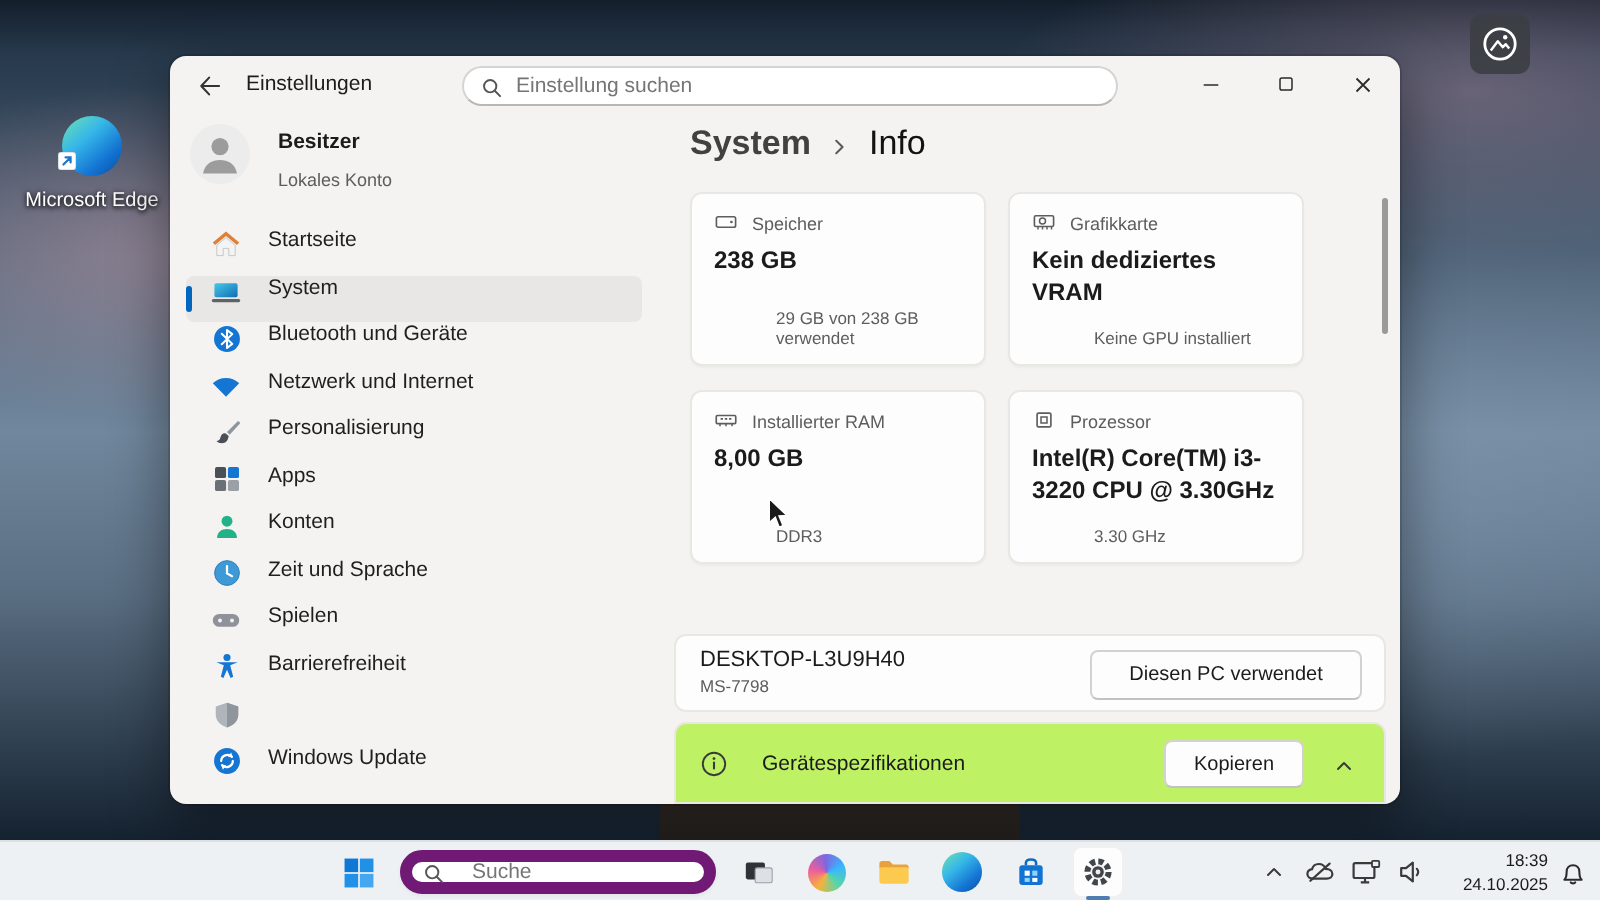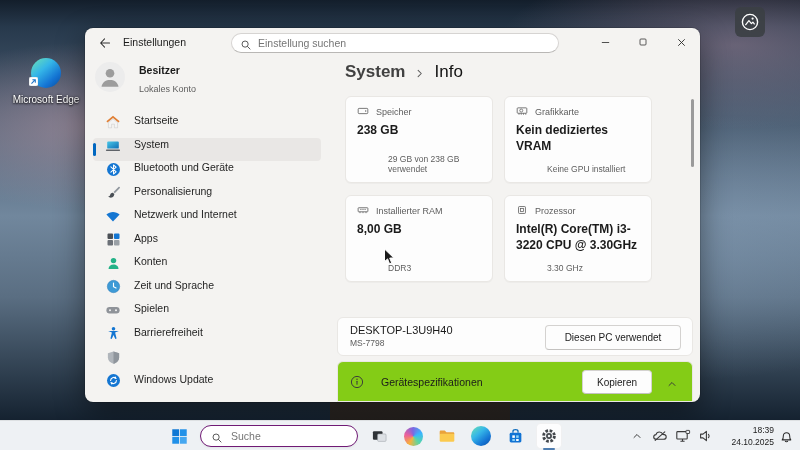--- a/index.html
+++ b/index.html
@@ -72,34 +72,34 @@
   .devcard { position:absolute; left:252px; top:289px; width:356px; height:39px;
     background:#fdfdfd; border:1px solid #e9e7e4; border-radius:6px; padding:6px 12px; }
   .dev-name { font-size:11px; color:#1b1b1b; }
   .dev-model { font-size:8.5px; color:#5d5d5d; margin-top:2px; }
   .btn { position:absolute; background:#fdfdfd; border:1px solid #d4d2d0; border-bottom-color:#c4c2c0;
     border-radius:4px; font-size:10px; color:#1b1b1b; display:flex; align-items:center; justify-content:center;
     font-family:inherit; }
   .rename-btn { right:11px; top:7px; width:136px; height:25px; }
 
   .specscard { position:absolute; left:252px; top:333px; width:356px; height:41px;
-    background:#84cc16; border:1px solid #e9e7e4; border-radius:6px 6px 0 0; padding:0 12px; display:flex; align-items:center; }
+    background:#bef264; border:1px solid #e9e7e4; border-radius:6px 6px 0 0; padding:0 12px; display:flex; align-items:center; }
   .specs-ic { width:14px; height:14px; display:flex; }
   .specs-label { margin-left:17px; font-size:10.5px; color:#1b1b1b; }
   .copy-btn { right:40px; top:8px; width:70px; height:24px; }
   .specs-chevron { position:absolute; right:14px; top:14px; }
 
   .vscroll { position:absolute; right:6px; top:71px; width:3px; height:68px; border-radius:2px; background:#9a9a9a; }
 
   
   .taskbar { position:absolute; left:0; bottom:0; width:800px; height:30px;
     background:#eef1f4; border-top:1px solid rgba(0,0,0,.07); }
   .start { position:absolute; left:168px; top:5px; width:22px; height:20px; display:flex; align-items:center; justify-content:center; border-radius:4px; }
   .tb-search { position:absolute; left:200px; top:4px; width:158px; height:22px; }
-  .tb-search input { width:100%; height:100%; border:1px solid #701a75; border-radius:11px; background:#fff;
+  .tb-search input { width:100%; height:100%; border:6px solid #701a75; border-radius:11px; background:#fff;
     padding:0 8px 0 30px; font-size:10.5px; color:#333; font-family:inherit; outline:none; box-shadow:0 1px 2px rgba(0,0,0,.05); }
   .tb-search .mag { position:absolute; left:11px; top:5px; }
   .tb-apps { position:absolute; left:366px; top:2px; display:flex; gap:8px; }
   .tb-app { position:relative; width:26px; height:26px; display:flex; align-items:center; justify-content:center; border-radius:5px; }
   .tb-app.active { background:rgba(255,255,255,.85); box-shadow:inset 0 0 0 1px rgba(0,0,0,.05); }
   .tb-app.active::after { content:""; position:absolute; bottom:-1px; left:7px; width:12px; height:2.5px; border-radius:2px; background:#4f7db0; }
   .copilot-ball { display:inline-block; width:19px; height:19px; border-radius:50%;
     background:conic-gradient(from 210deg,#f6b23c,#ec5f9b,#7e66df,#38b6ff,#58d6a6,#f6b23c); }
   .tray { position:absolute; right:86px; top:7px; display:flex; gap:7px; align-items:center; }
   .tray .ti { width:16px; height:16px; display:flex; align-items:center; justify-content:center; }
@@ -206,34 +206,34 @@
           <span class="nav-ic">
             <svg viewBox="0 0 16 16" width="15" height="15">
               <circle cx="8" cy="8" r="6.9" fill="#1476d2"></circle>
               <path d="M5.2 5.2 L10.8 10.6 L8 12.8 V3.2 L10.8 5.4 L5.2 10.8" stroke="#fff" stroke-width="1.1" fill="none" stroke-linejoin="round" stroke-linecap="round"></path>
             </svg>
           </span>
           <span class="nav-label">Bluetooth und Geräte</span>
         </div>
         <div class="nav-item">
           <span class="nav-ic">
+            <svg viewBox="0 0 16 16" width="16" height="16">
+              <path d="M1.4 6.6 C5.1 3.1 10.9 3.1 14.6 6.6 L8 13.4 Z" fill="#1476d2"></path>
+            </svg>
+          </span>
+          <span class="nav-label">Netzwerk und Internet</span>
+        </div>
+        <div class="nav-item">
+          <span class="nav-ic">
             <svg viewBox="0 0 16 16" width="15" height="15">
               <path d="M13.6 1.9 L8 7.5 L9.4 8.9 L14.8 3.1 C15.3 2.5 14.3 1.4 13.6 1.9 Z" fill="#8f959c"></path>
               <path d="M7.3 8.2 C5.7 8 4.7 9.2 4.5 10.4 C4.3 11.7 3.5 12.1 2.4 12.3 C3.7 13.9 6.7 13.9 7.9 12.3 C8.7 11.2 8.9 9.6 8.9 9.6 Z" fill="#4a4f55"></path>
             </svg>
           </span>
           <span class="nav-label">Personalisierung</span>
-        </div>
-        <div class="nav-item">
-          <span class="nav-ic">
-            <svg viewBox="0 0 16 16" width="16" height="16">
-              <path d="M1.4 6.6 C5.1 3.1 10.9 3.1 14.6 6.6 L8 13.4 Z" fill="#1476d2"></path>
-            </svg>
-          </span>
-          <span class="nav-label">Netzwerk und Internet</span>
         </div>
         <div class="nav-item">
           <span class="nav-ic">
             <svg viewBox="0 0 16 16" width="15" height="15">
               <rect x="1.6" y="1.6" width="5.9" height="5.9" rx="1" fill="#4a4f55"></rect>
               <rect x="8.5" y="1.6" width="5.9" height="5.9" rx="1" fill="#1476d2"></rect>
               <rect x="1.6" y="8.5" width="5.9" height="5.9" rx="1" fill="#6b7077"></rect>
               <rect x="8.5" y="8.5" width="5.9" height="5.9" rx="1" fill="#9aa0a6"></rect>
             </svg>
           </span>

